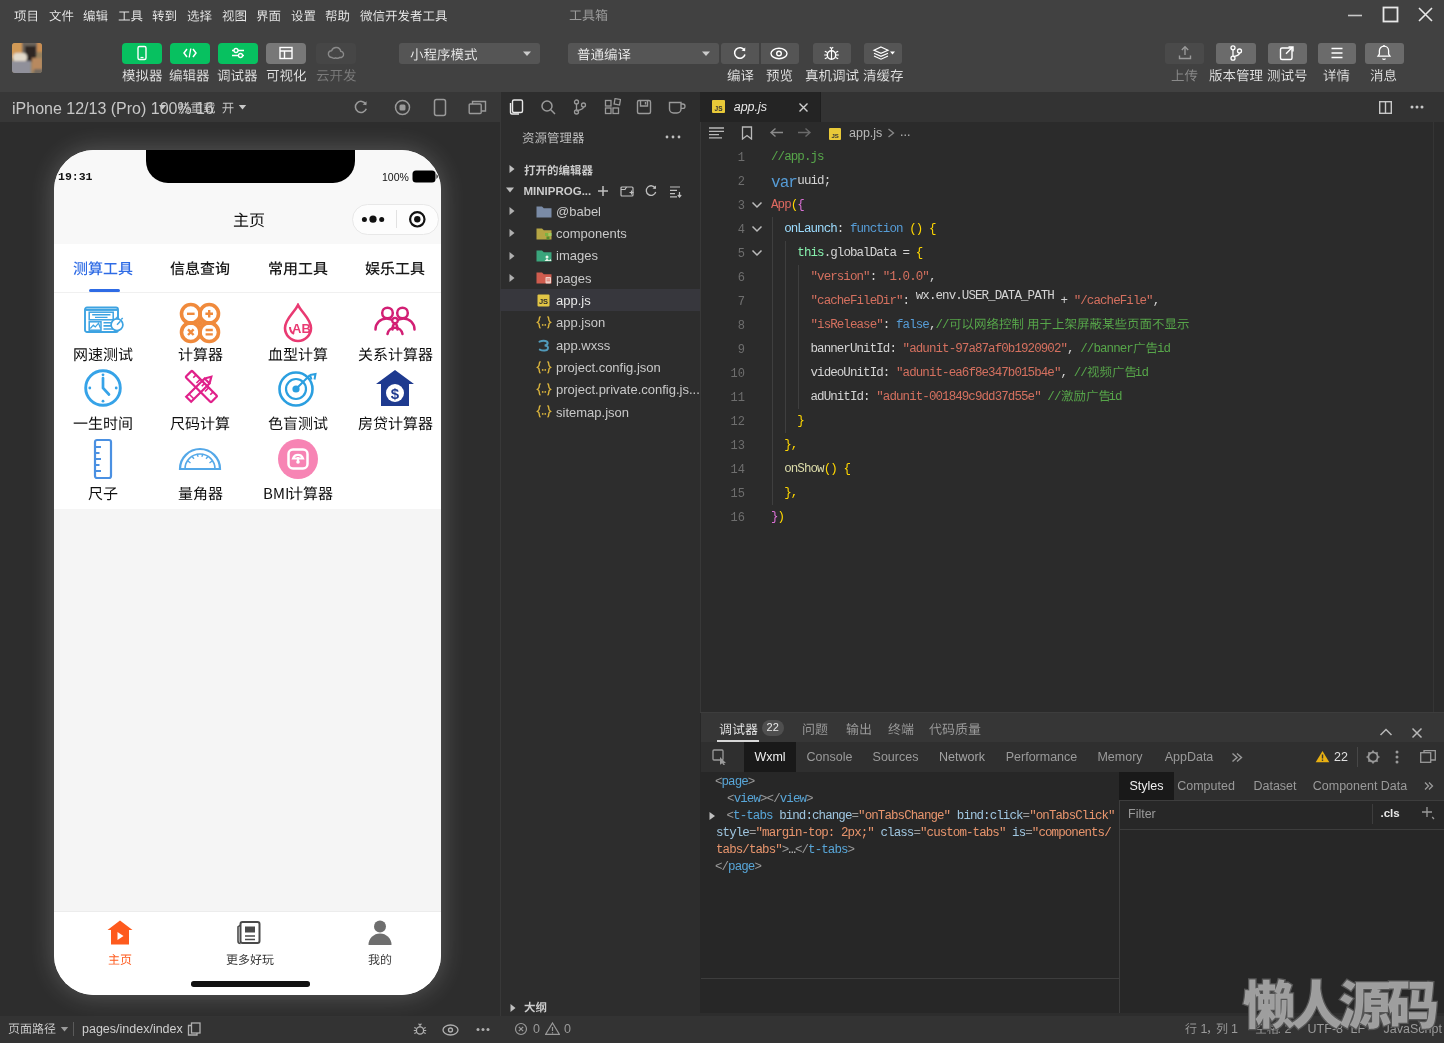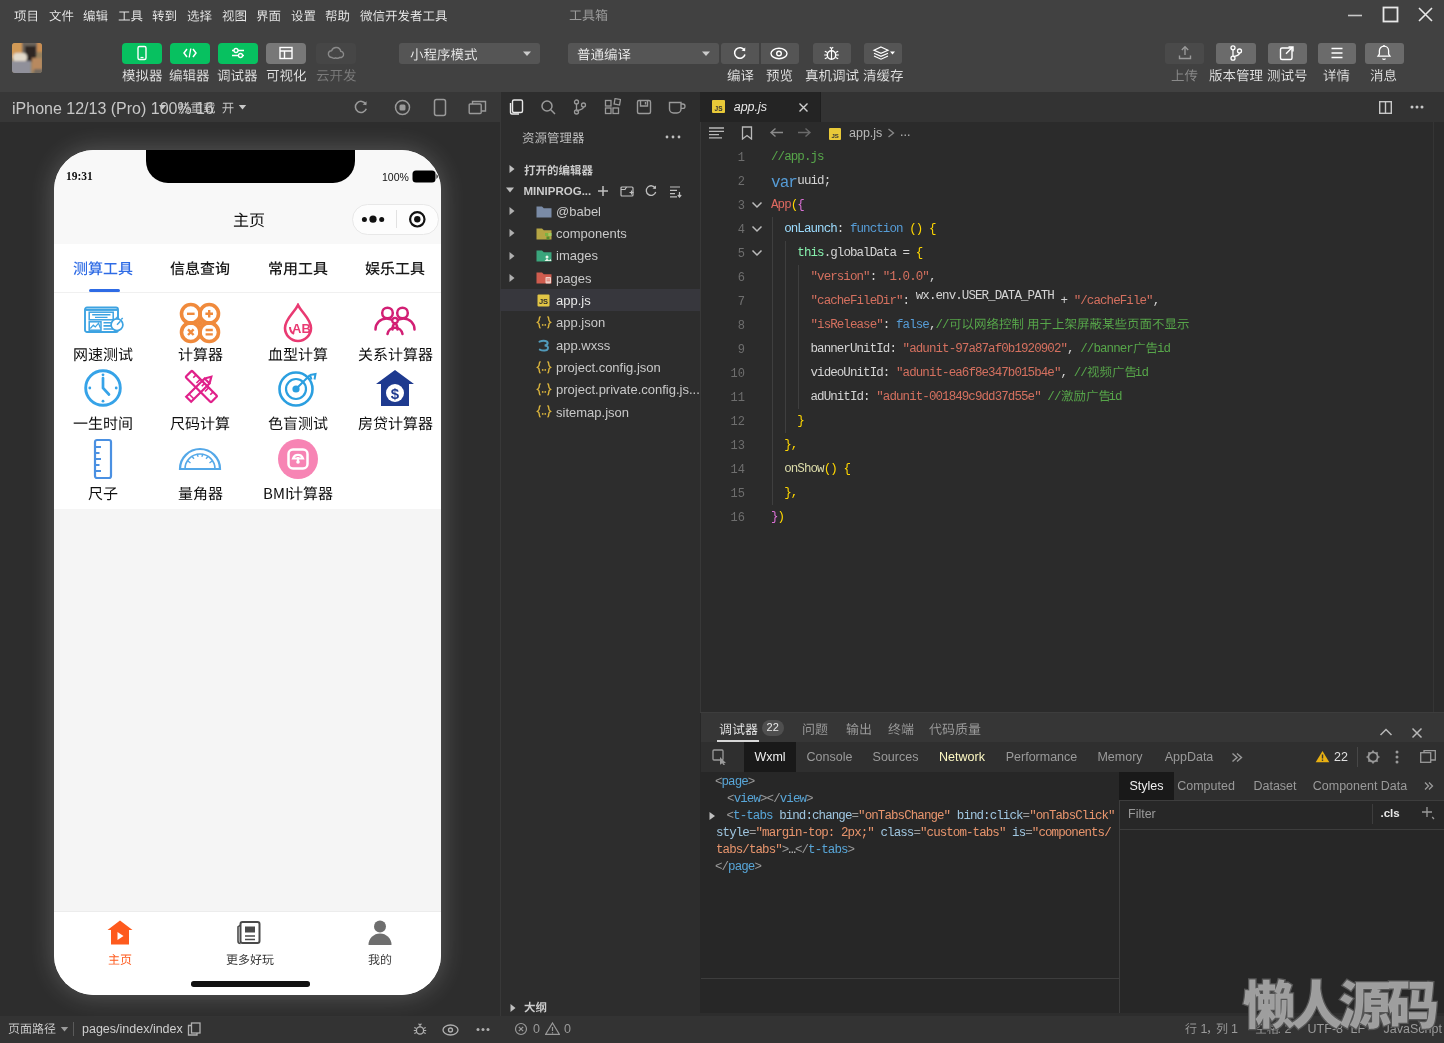--- a/index.html
+++ b/index.html
@@ -556,21 +556,21 @@
   </svg>
 <div class="a" style="left:701px;top:742px;width:743px;height:30px;background:#2f2f2f"></div>
 <svg class="a" style="left:712px;top:749px" width="16" height="16" viewBox="0 0 16 16">
     <rect x="1" y="1" width="10" height="10" rx="1" fill="none" stroke="#9a9a9a" stroke-width="1.3"></rect>
     <path d="M8 8 L14 14 L11.7 14.3 L13 16 L11.5 16 L10.2 14.2 L8 15.8 Z" fill="#9a9a9a"></path>
   </svg>
 <div class="a" style="left:744px;top:742px;width:52px;height:30px;background:#191919"></div>
 <div class="a" style="left:770px;top:751px;font-family:'Liberation Sans';font-size:12.5px;color:#f0f0f0;line-height:1;white-space:pre;transform:translateX(-50%)">Wxml</div>
 <div class="a" style="left:829.5px;top:751px;font-family:'Liberation Sans';font-size:12.5px;color:#9a9a9a;line-height:1;white-space:pre;transform:translateX(-50%)">Console</div>
 <div class="a" style="left:895.5px;top:751px;font-family:'Liberation Sans';font-size:12.5px;color:#9a9a9a;line-height:1;white-space:pre;transform:translateX(-50%)">Sources</div>
-<div class="a" style="left:962px;top:751px;font-family:'Liberation Sans';font-size:12.5px;color:#fef9c3;line-height:1;white-space:pre;transform:translateX(-50%)">Network</div>
+<div class="a" style="left:962px;top:751px;font-family:'Liberation Sans';font-size:12.5px;color:#a3a3a3;line-height:1;white-space:pre;transform:translateX(-50%)">Network</div>
 <div class="a" style="left:1041.5px;top:751px;font-family:'Liberation Sans';font-size:12.5px;color:#9a9a9a;line-height:1;white-space:pre;transform:translateX(-50%)">Performance</div>
 <div class="a" style="left:1120px;top:751px;font-family:'Liberation Sans';font-size:12.5px;color:#9a9a9a;line-height:1;white-space:pre;transform:translateX(-50%)">Memory</div>
 <div class="a" style="left:1189px;top:751px;font-family:'Liberation Sans';font-size:12.5px;color:#9a9a9a;line-height:1;white-space:pre;transform:translateX(-50%)">AppData</div>
 <svg class="a" style="left:1231px;top:752px" width="12" height="11" viewBox="0 0 12 11">
     <path d="M1.5 1.5 L6 5.5 L1.5 9.5 M6 1.5 L10.5 5.5 L6 9.5" fill="none" stroke="#9a9a9a" stroke-width="1.4"></path>
   </svg>
 <svg class="a" style="left:1315px;top:750px" width="15" height="13" viewBox="0 0 15 13">
     <path d="M7.5 1 L14.3 12.3 H0.7 Z" fill="#e8b012"></path>
     <rect x="6.8" y="4.5" width="1.4" height="4" fill="#333"></rect>
     <rect x="6.8" y="9.5" width="1.4" height="1.4" fill="#333"></rect>
@@ -651,21 +651,21 @@
 <div class="a" style="left:1372px;top:804px;width:1px;height:20px;background:#3d3d3d"></div>
 <div class="a" style="left:1380.5px;top:808.3px;font-family:'Liberation Sans';font-size:11.5px;color:#e8e8e8;line-height:1;white-space:pre;font-weight:700">.cls</div>
 <svg class="a" style="left:1421px;top:806px" width="14" height="14" viewBox="0 0 14 14">
     <path d="M6 1 V11 M1 6 H11" stroke="#9a9a9a" stroke-width="1.3"></path>
     <path d="M11.2 11 L13 13" stroke="#9a9a9a" stroke-width="1.2"></path>
   </svg>
 <div class="a" style="left:1119px;top:828.5px;width:325px;height:1px;background:#3d3d3d"></div>
 <div class="a" style="left:54px;top:150px;width:387px;height:845px;background:#fff;border-radius:40px;box-shadow:0 0 26px rgba(255,255,255,0.22)"></div>
 <div class="a" style="left:54px;top:150px;width:387px;height:94px;background:#f8f8f8;border-radius:40px 40px 0 0"></div>
 <div class="a" style="left:146px;top:150px;width:209px;height:33px;background:#000;border-radius:0 0 22px 22px"></div>
-<div class="a" style="left:66px;top:171.3px;font-family:Liberation Serif, serif;font-size:11.5px;color:#111;line-height:1;white-space:pre;font-weight:700">19:31</div>
+<div class="a" style="left:58px;top:171.3px;font-family:Liberation Mono, monospace;font-size:11.5px;color:#111;line-height:1;white-space:pre;font-weight:700">19:31</div>
 <div class="a" style="left:382px;top:172.2px;font-family:'Liberation Sans';font-size:10.5px;color:#111;line-height:1;white-space:pre">100%</div>
 <svg class="a" style="left:412px;top:170px" width="28" height="13" viewBox="0 0 28 13">
     <rect x="0.5" y="0.5" width="23" height="12" rx="3.5" fill="#000"></rect>
     <path d="M24.5 4 a3.5 3.5 0 0 1 0 5 Z" fill="#000"></path>
   </svg>
 <svg class="ck" style="left:233px;top:209.5px" width="34" height="20.8" viewBox="0 -16 34 20.8">
     <path d="M6 -12.7C7 -12 8.1 -11 8.7 -10.2L1.6 -10.2L1.6 -9.1L7.3 -9.1L7.3 -5.6L2.4 -5.6L2.4 -4.4L7.3 -4.4L7.3 -0.4L0.9 -0.4L0.9 0.7L15.2 0.7L15.2 -0.4L8.6 -0.4L8.6 -4.4L13.7 -4.4L13.7 -5.6L8.6 -5.6L8.6 -9.1L14.4 -9.1L14.4 -10.2L9.2 -10.2L9.9 -10.8C9.3 -11.6 8 -12.6 7 -13.4ZM23.4 -7.4L23.4 -4.5C23.4 -2.8 22.7 -0.9 16.8 0.3C17.1 0.6 17.4 1 17.5 1.3C23.8 -0.1 24.7 -2.3 24.7 -4.5L24.7 -7.4ZM24.7 -1.8C26.6 -0.9 29 0.4 30.2 1.3L30.9 0.4C29.7 -0.5 27.2 -1.8 25.4 -2.6ZM18.7 -9.5L18.7 -2L20 -2L20 -8.4L28.2 -8.4L28.2 -2.1L29.4 -2.1L29.4 -9.5L23.6 -9.5C24 -10.1 24.3 -10.8 24.6 -11.4L31 -11.4L31 -12.6L17.2 -12.6L17.2 -11.4L23.2 -11.4C23 -10.8 22.7 -10.1 22.4 -9.5Z" fill="#111"></path>
   </svg>
 <div class="a" style="left:352px;top:204px;width:86.5px;height:30.5px;background:#fdfdfd;border:1px solid #e8e8e8;border-radius:15.5px"></div>
 <svg class="a" style="left:360px;top:215px" width="28" height="8" viewBox="0 0 28 8">

